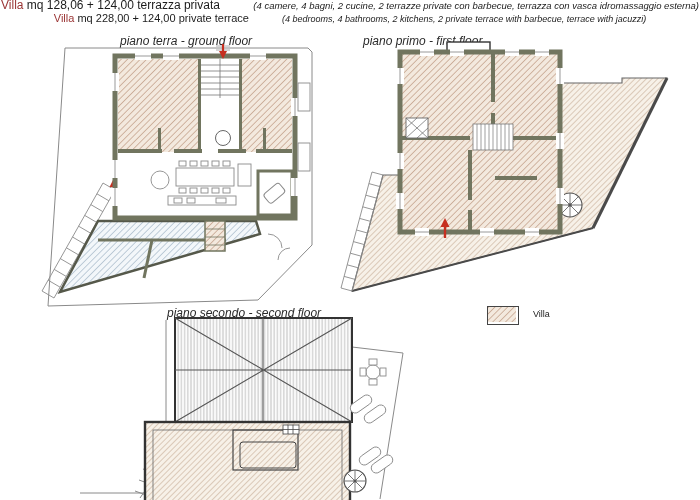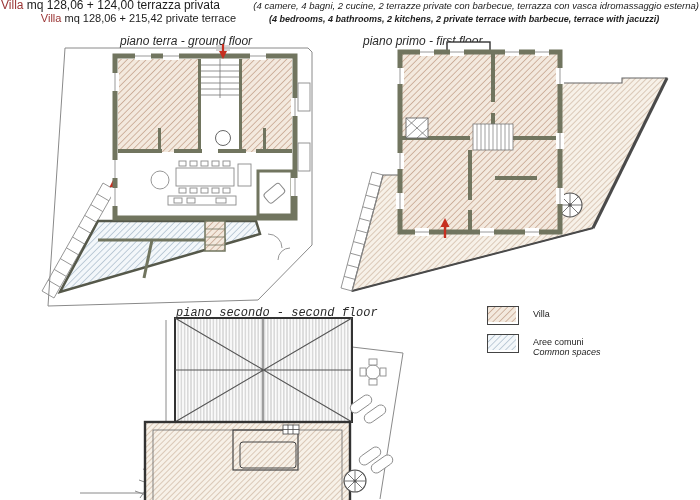--- a/index.html
+++ b/index.html
@@ -7,21 +7,21 @@
     width:700px;height:500px;position:relative;overflow:hidden;
     background:#ffffff;
     font-family:"Liberation Sans", sans-serif;
     color:#1c1c1c;
   }
   .hline{position:absolute;left:0;width:700px;text-align:center;white-space:nowrap;}
   .hline1{top:-2px;font-size:12px;}
   .hline2{top:12px;font-size:11px;}
   .brand{color:#9a3434;}
   .hdetails{font-style:italic;font-size:9.5px;margin-left:30px;}
-  .hline2 .hdetails{font-size:9px;font-weight:bold;}
+  .hline2 .hdetails{font-size:9px;}
   .plan-label{position:absolute;font-size:12px;font-style:italic;color:#2a2a2a;white-space:nowrap;}
   .plan{position:absolute;}
   .legend{position:absolute;left:487px;top:306px;width:190px;}
   .legend-row{display:flex;align-items:flex-start;margin-bottom:9px;}
   .legend-swatch{width:30px;height:17px;border:1px solid #444;margin-right:14px;flex:0 0 auto;}
   .legend-label{font-size:9px;color:#222;line-height:10px;padding-top:3px;}
   .legend-label .en{font-style:italic;display:block;}
   svg{display:block;}
 </style>
 </head>
@@ -48,27 +48,27 @@
   </defs>
 </svg>
 
 <div class="hline hline1">
   <span class="brand">Villa</span>
   <span>mq 128,06 + 124,00 terrazza privata</span>
   <span class="hdetails">(4 camere, 4 bagni, 2 cucine, 2 terrazze private con barbecue, terrazza con vasca idromassaggio esterna)</span>
 </div>
 <div class="hline hline2">
   <span class="brand">Villa</span>
-  <span>mq 128,06 + 215,42 private terrace</span>
+  <span>mq 228,00 + 124,00 private terrace</span>
   <span class="hdetails">(4 bedrooms, 4 bathrooms, 2 kitchens, 2 private terrace with barbecue, terrace with jacuzzi)</span>
 </div>
 
 <div class="plan-label" style="left:120px;top:34px;">piano terra - ground floor</div>
 <div class="plan-label" style="left:363px;top:34px;">piano primo - first floor</div>
-<div class="plan-label" style="left:176px;top:306px;font-family:Liberation Mono, monospace;">piano secondo - second floor</div>
+<div class="plan-label" style="left:167px;top:306px;">piano secondo - second floor</div>
 
 <svg class="plan" style="left:40px;top:38px;" width="280" height="272" viewBox="0 0 280 272">
 
   <path d="M25,10 L268,10 L272,14 L272,207 L218,262 L8,268 Z" fill="none" stroke="#8a8a8a" stroke-width="1"></path>
 
   <g stroke="#8a8a8a" stroke-width="0.9" fill="none">
     <path d="M75,152 L14,260 M63,145 L2,253"></path>
     <path d="M75,152 L63,145 M68.9,162.8 L56.9,155.8 M62.8,173.6 L50.8,166.6 M56.7,184.4 L44.7,177.4 M50.6,195.2 L38.6,188.2 M44.5,206 L32.5,199 M38.4,216.8 L26.4,209.8 M32.3,227.6 L20.3,220.6 M26.2,238.4 L14.2,231.4 M20.1,249.2 L8.1,242.2 M14,260 L2,253"></path>
   </g>
   <g>
@@ -315,24 +315,13 @@
 
 <div class="legend">
   <div class="legend-row">
     <div class="legend-swatch">
       <svg width="28" height="15">
           <rect width="28" height="15" fill="url(#hatchBrown)"></rect>
         </svg>
     </div>
     <div class="legend-label">Villa</div>
   </div>
-  <div class="legend-row">
-    <div class="legend-swatch">
-      <svg width="28" height="15">
-          <rect width="28" height="15" fill="url(#hatchBlue)"></rect>
-        </svg>
-    </div>
-    <div class="legend-label">
-      <span>Aree comuni</span>
-      <span class="en">Common spaces</span>
-    </div>
-  </div>
 </div>
 
 </body></html>

